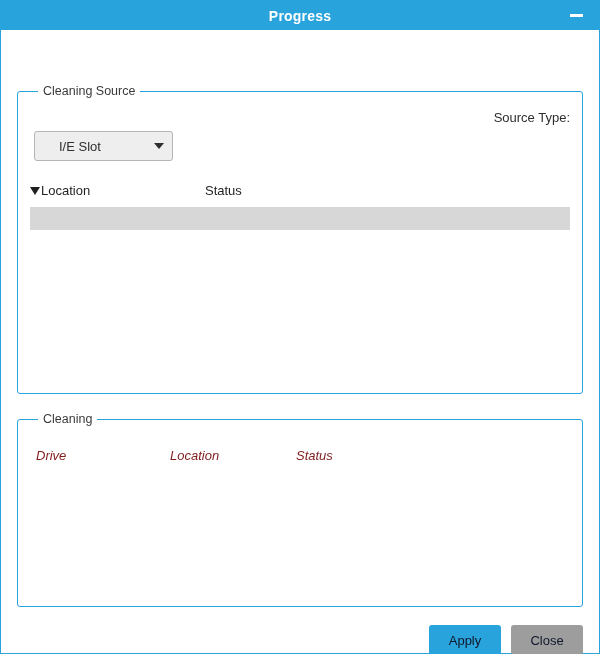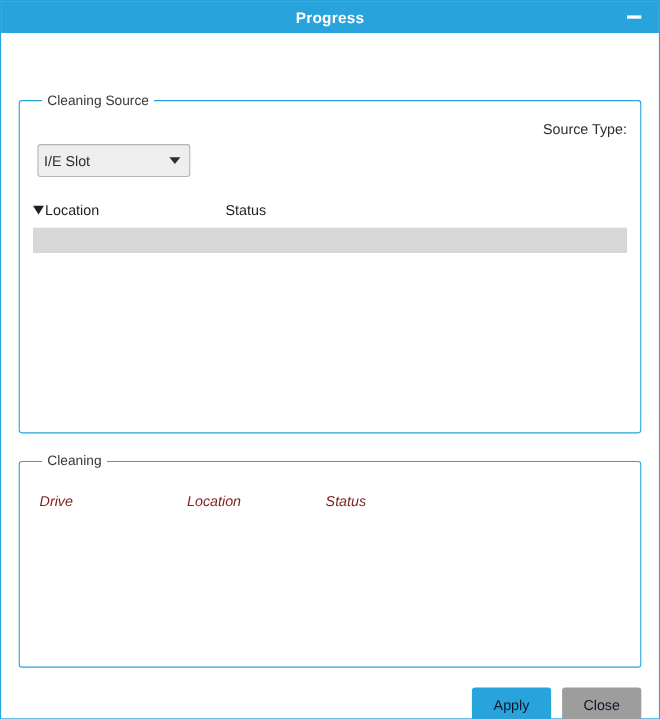--- a/index.html
+++ b/index.html
@@ -102,21 +102,21 @@
     appearance: none;
     width: 139px;
     height: 30px;
     box-sizing: border-box;
     border: 1px solid #b5b5b5;
     border-radius: 3px;
     background: #eeeeee;
     font-family: "Liberation Sans", sans-serif;
     font-size: 13px;
     color: #2e2e2e;
-    padding: 0 26px 0 5px;
+    padding: 0 26px 0 24px;
   }
   .select-arrow {
     position: absolute;
     right: 9px;
     top: 12px;
     width: 0;
     height: 0;
     border-left: 5px solid transparent;
     border-right: 5px solid transparent;
     border-top: 6px solid #2e2e2e;

